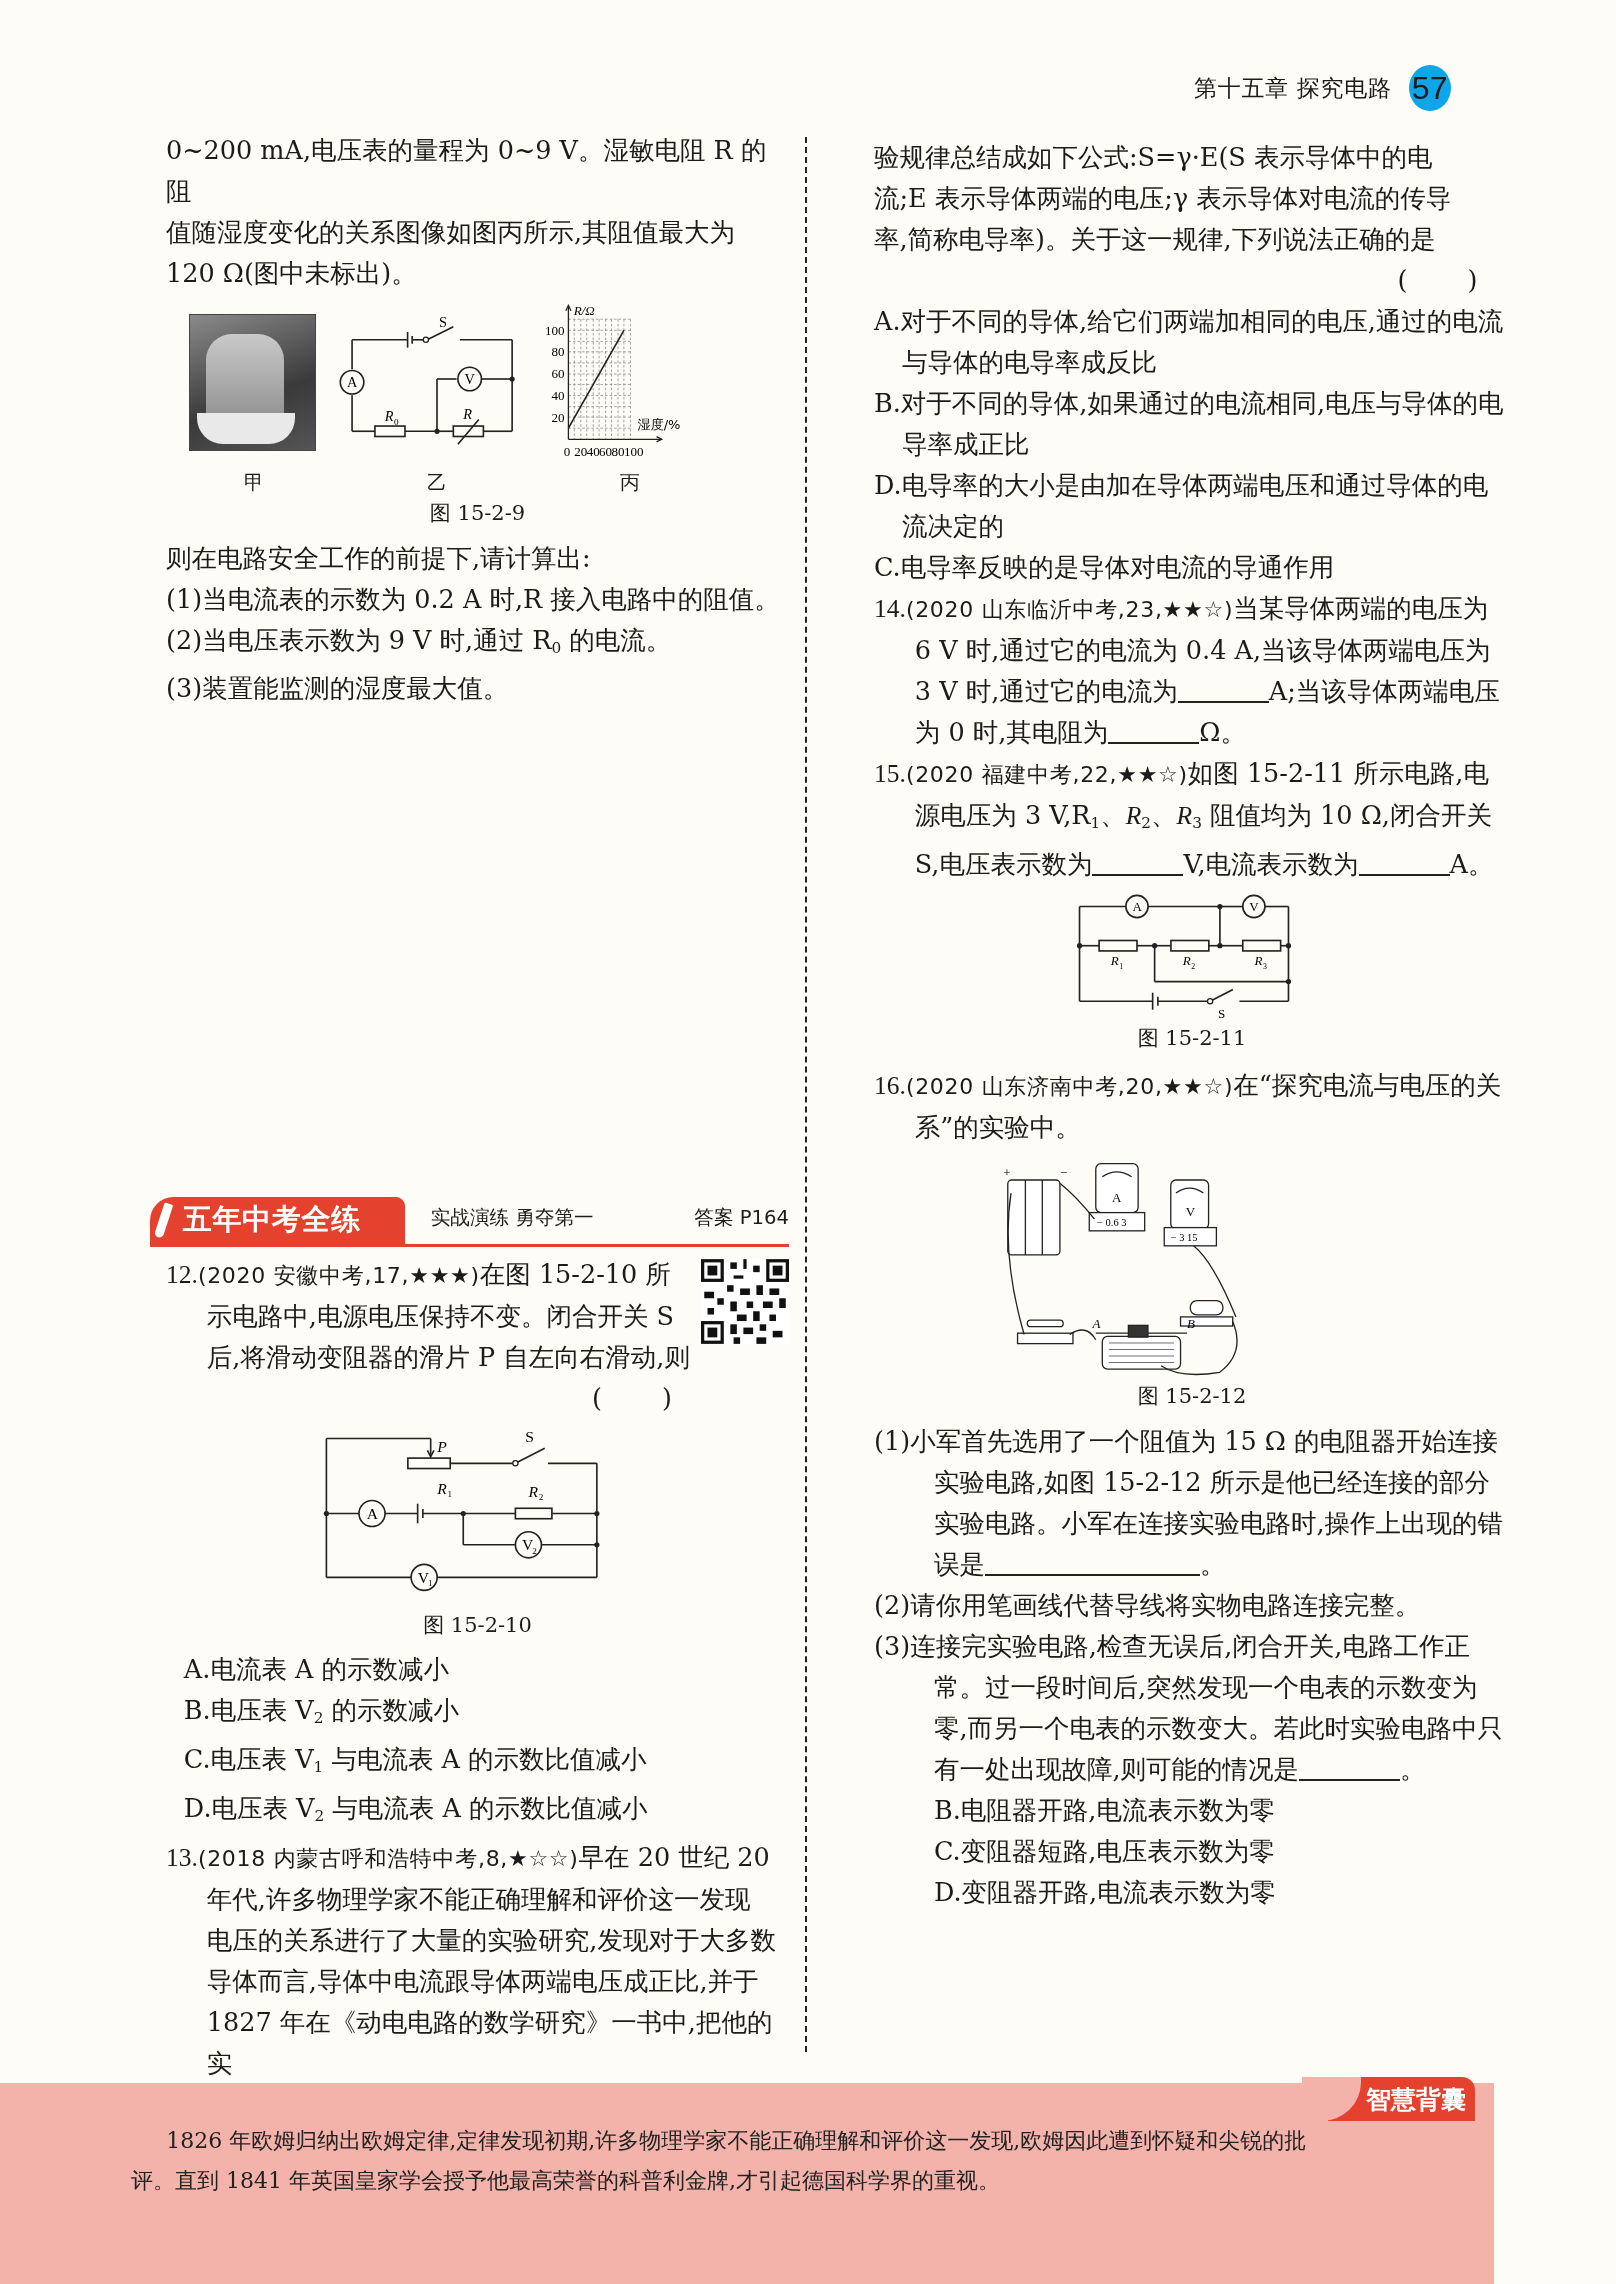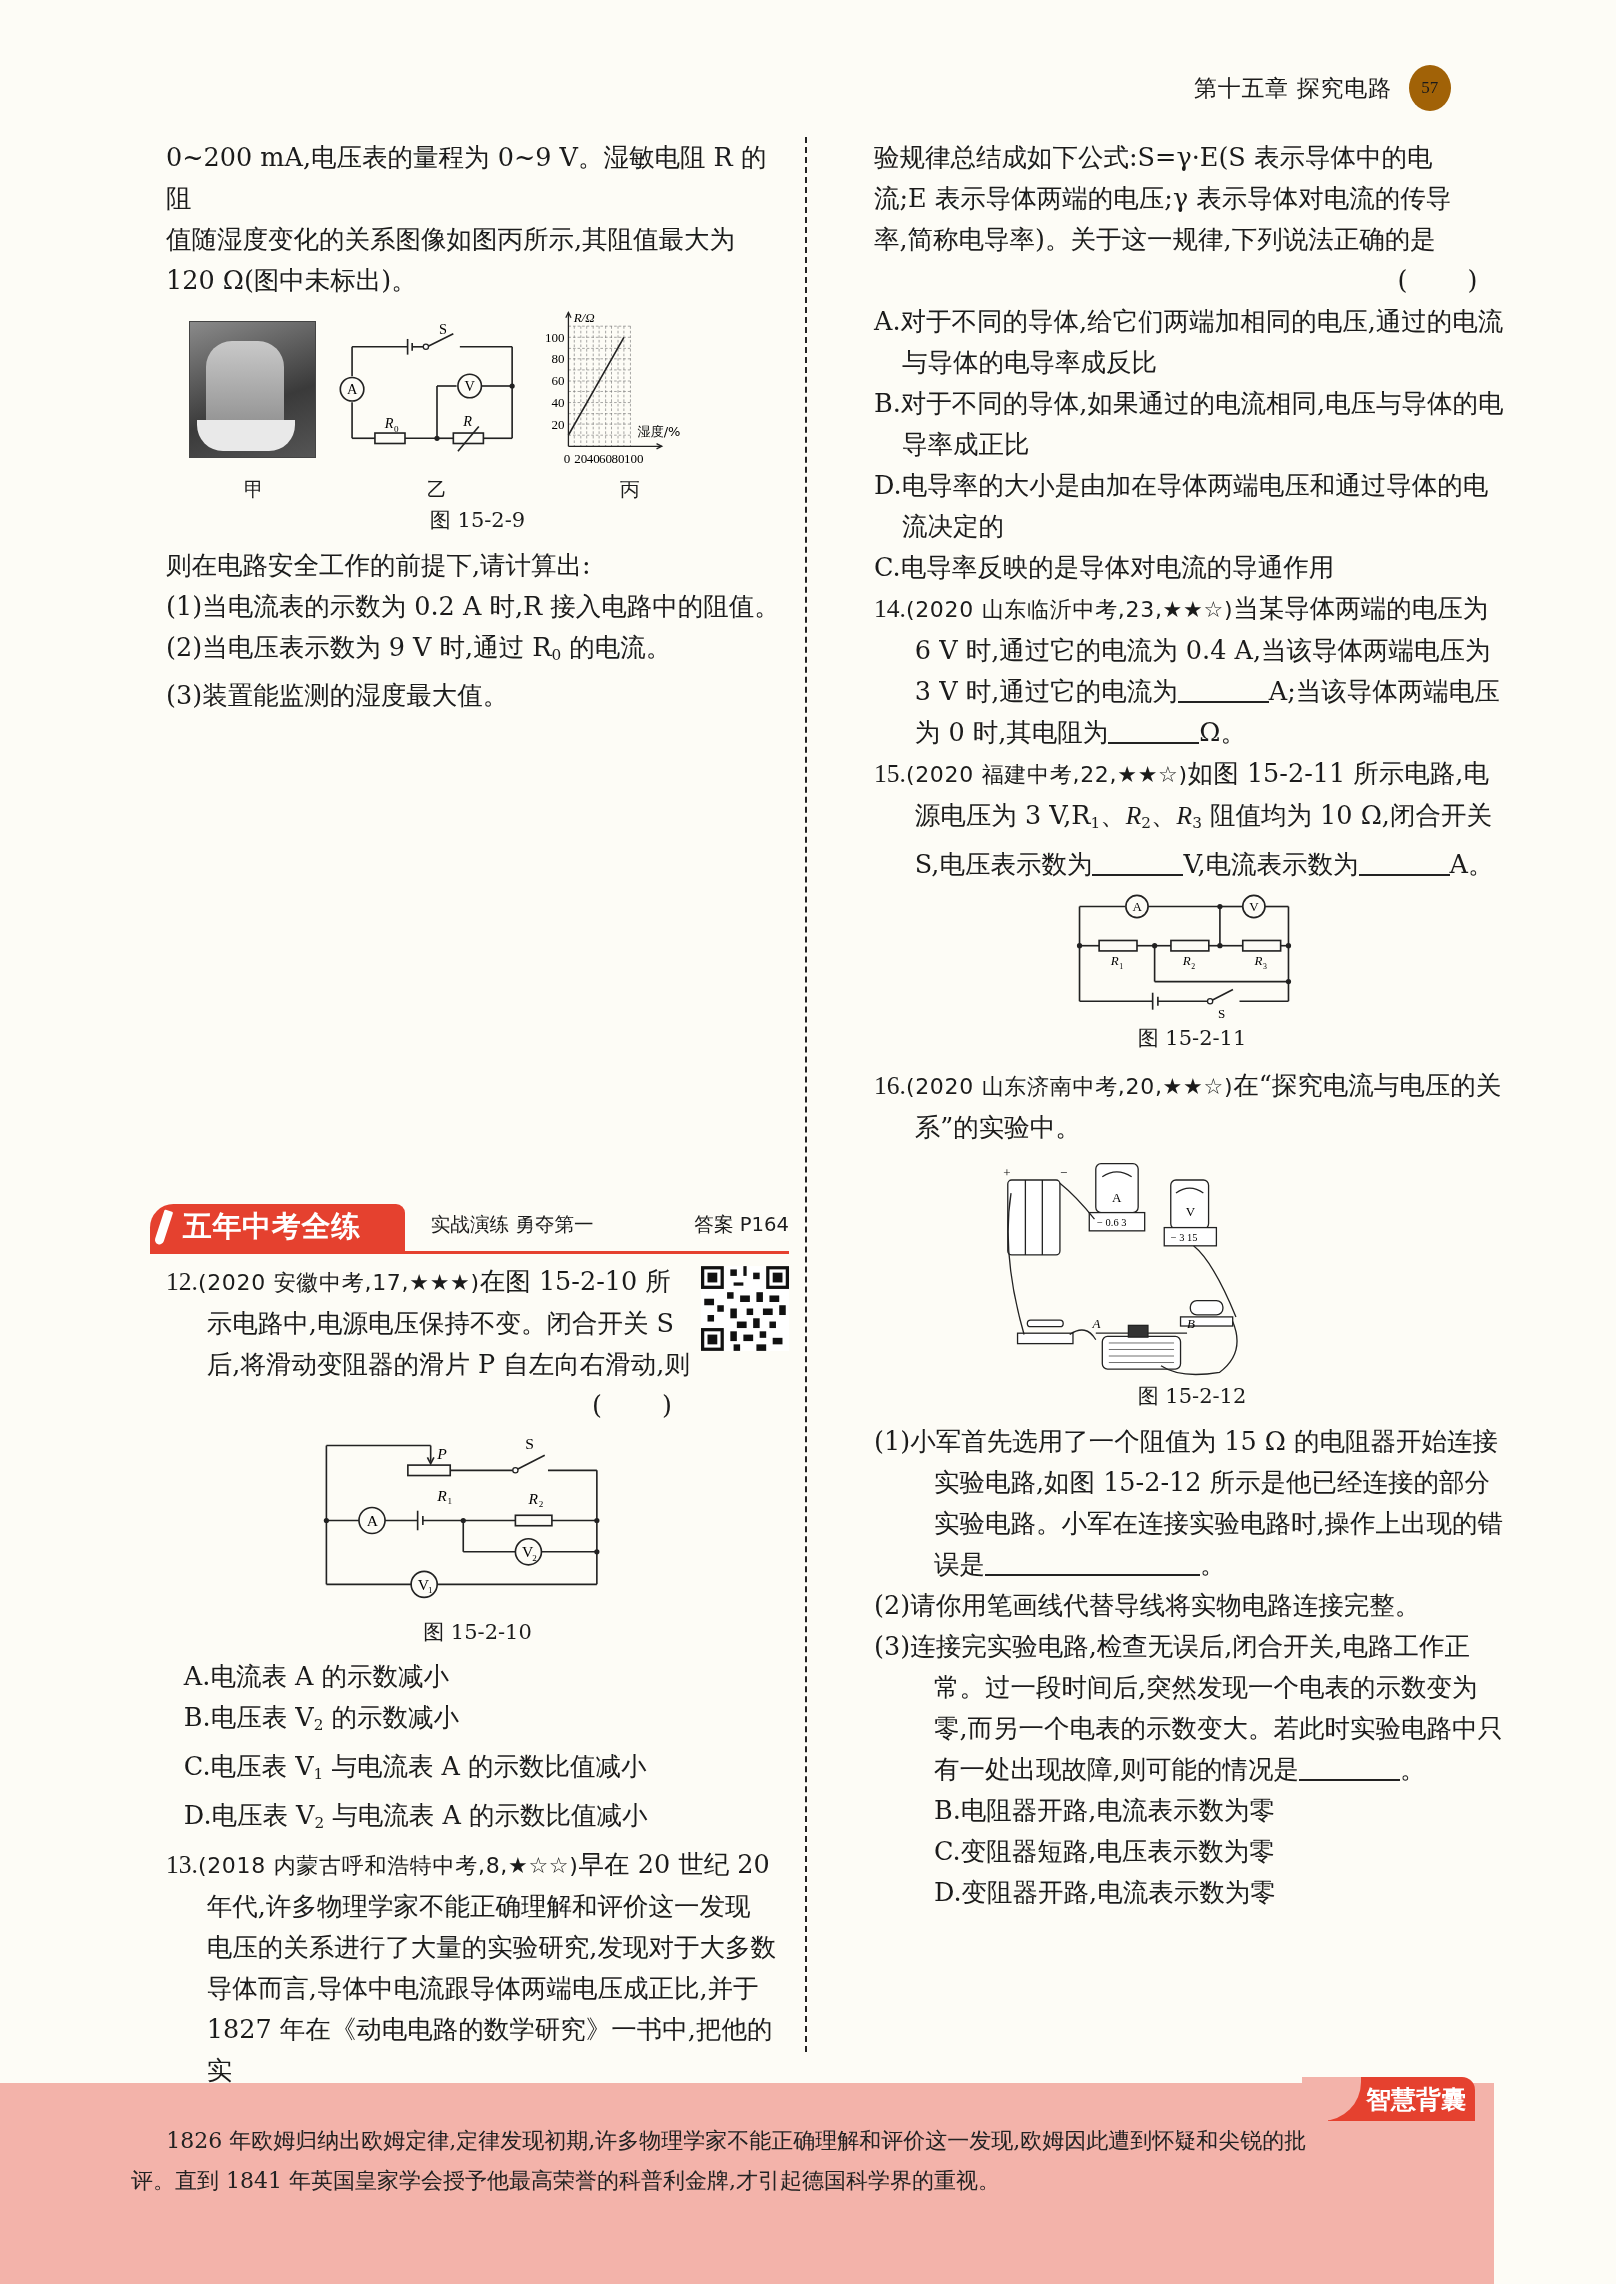--- a/index.html
+++ b/index.html
@@ -5,25 +5,25 @@
   * { box-sizing: border-box; margin: 0; padding: 0; }
   html, body { width: 1616px; height: 2284px; background: #fdfcf6; overflow: hidden; }
   body { position: relative; font-family: "DejaVu Serif", "Liberation Serif", serif; color: #1b1b1b; }
   .it { font-style: italic; font-family: "Liberation Serif", "DejaVu Serif", serif; }
   sub { font-size: 0.6em; vertical-align: -0.25em; }
 
   
   .page-header { position: absolute; left: 1194px; top: 62px; height: 52px; display: flex; align-items: center; }
   .page-header .chap { font-family: "DejaVu Sans", sans-serif; font-size: 23px; letter-spacing: 0.7px; margin-right: 8px; }
   .page-header .title { font-family: "DejaVu Sans", sans-serif; font-size: 23px; letter-spacing: 0.7px; margin-right: 17px; }
-  .page-badge { width: 42px; height: 46px; border-radius: 50%; background: #a16207; display: flex; align-items: center; justify-content: center; font-family: Liberation Serif, serif; font-size: 17px; color: #1a1a1a; }
+  .page-badge { width: 42px; height: 46px; border-radius: 50%; background: #0ea5e9; display: flex; align-items: center; justify-content: center; font-family: Liberation Sans, sans-serif; font-size: 32px; color: #1a1a1a; }
 
   
   .col { position: absolute; font-size: 25.5px; line-height: 41px; }
-  .col-left { left: 166px; top: 137px; width: 623px; }
+  .col-left { left: 166px; top: 130px; width: 623px; }
   .col-right { left: 874px; top: 137px; width: 636px; }
   .divider { position: absolute; left: 805px; top: 137px; height: 1915px; width: 0; border-left: 2.6px dashed #222; }
 
   .p { display: block; }
   .hang { padding-left: 2.35em; text-indent: -2.35em; }
   .opt { padding-left: 1.1em; text-indent: -1.1em; }
   .paren { text-align: right; padding-right: 6.5px; letter-spacing: 26px; }
   .blank { display: inline-block; border-bottom: 2px solid #222; height: 1em; vertical-align: -0.12em; }
   .qnum { font-weight: normal; font-family: "Liberation Serif", serif; }
   .src { font-family: "DejaVu Sans", sans-serif; font-size: 22px; letter-spacing: 0.7px; }

